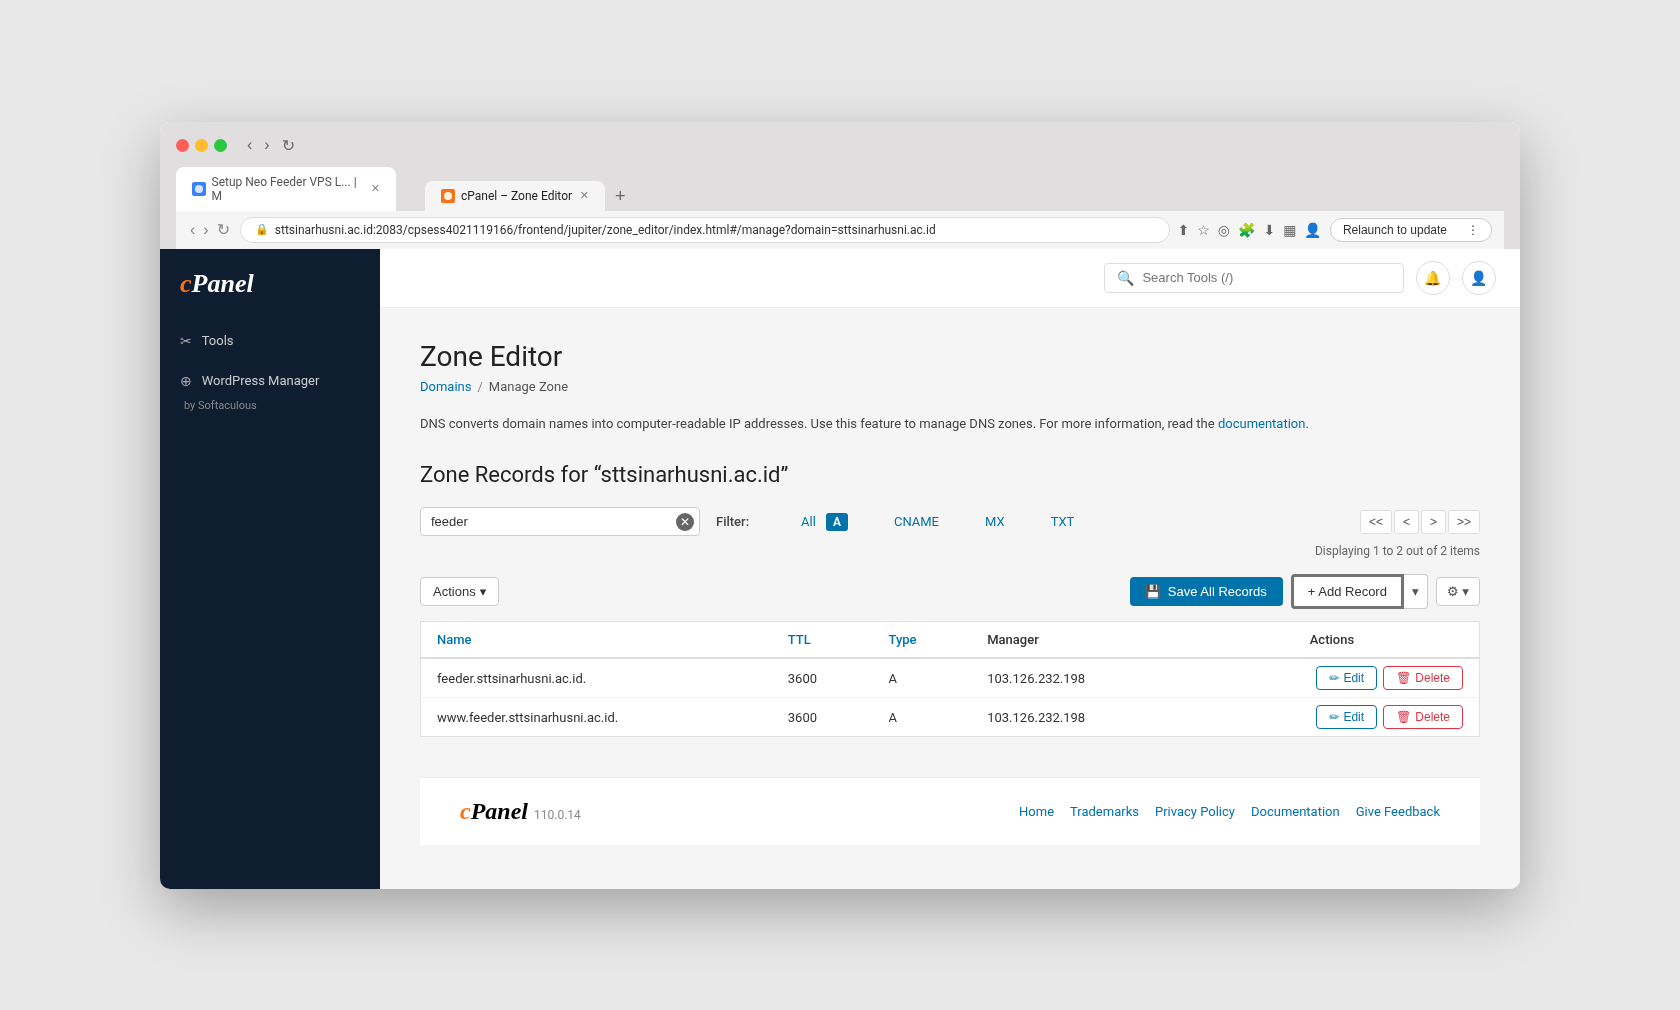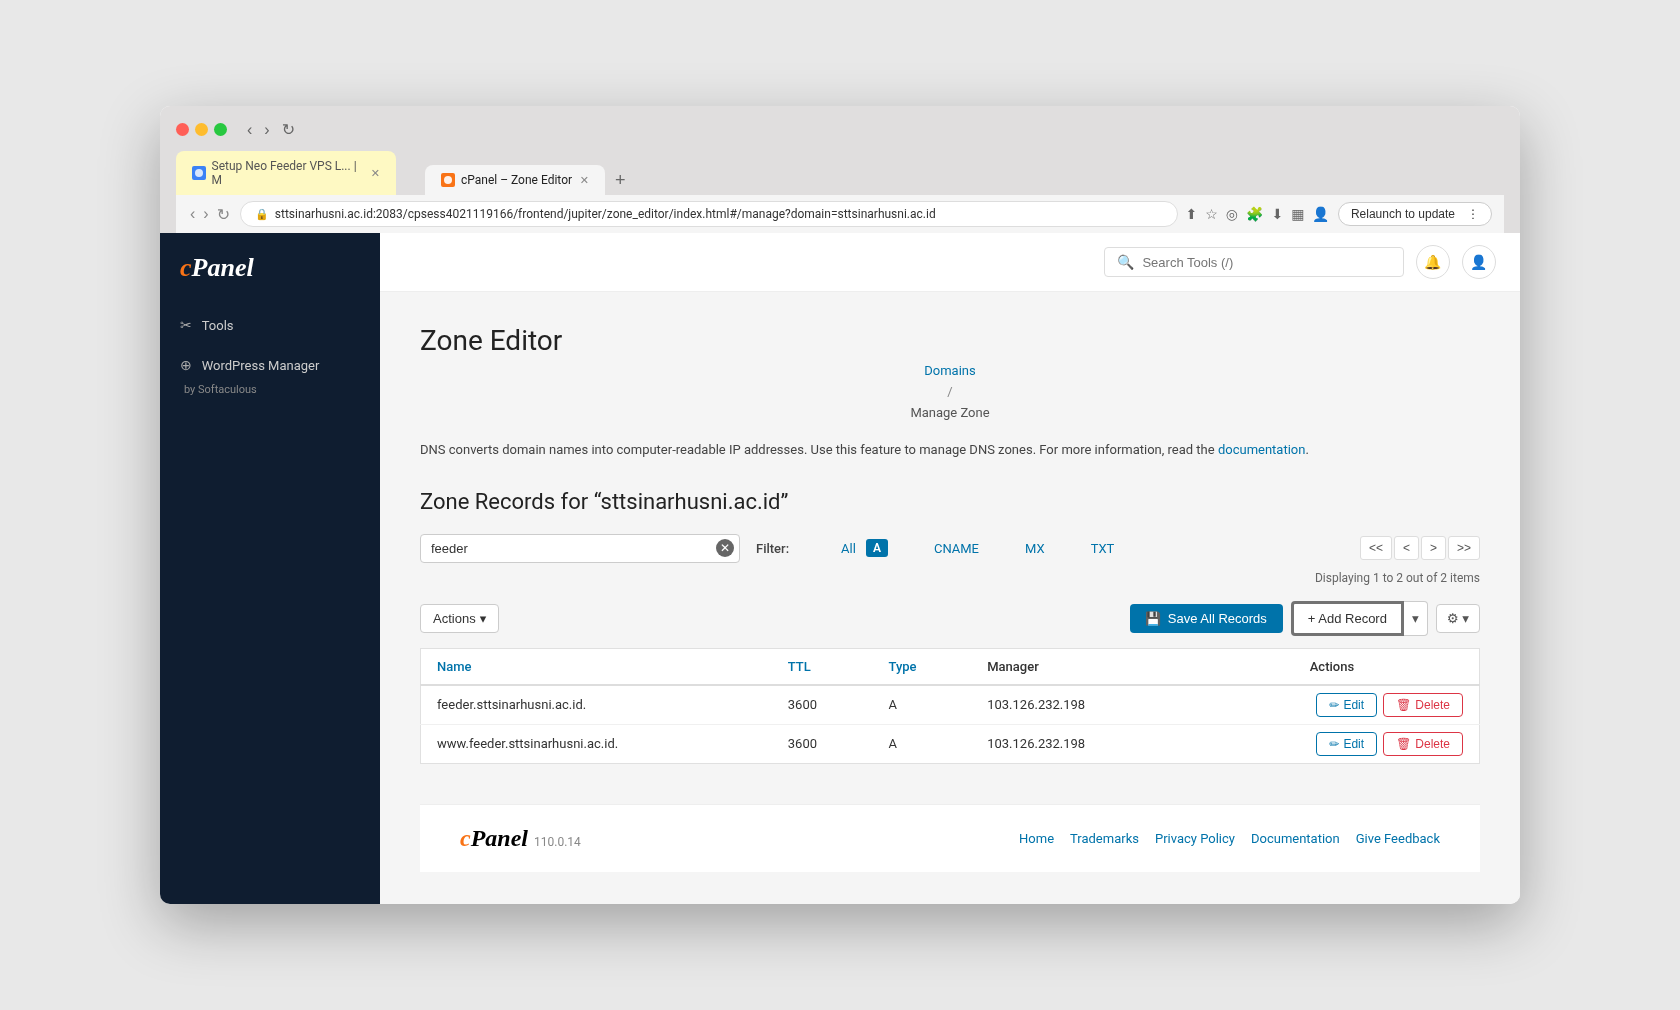--- a/index.html
+++ b/index.html
@@ -12,36 +12,36 @@
     .browser-controls { display: flex; align-items: center; gap: 8px; margin-bottom: 10px; }
     .traffic-lights { display: flex; gap: 6px; }
     .traffic-light { width: 13px; height: 13px; border-radius: 50%; }
     .tl-red { background: #ff5f57; }
     .tl-yellow { background: #febc2e; }
     .tl-green { background: #28c840; }
     .nav-buttons { display: flex; gap: 4px; margin-left: 8px; }
     .nav-btn { background: none; border: none; cursor: pointer; color: #666; font-size: 16px; padding: 2px 4px; }
 
     .tabs-bar { display: flex; align-items: flex-end; gap: 2px; }
-    .browser-tab { display: flex; align-items: center; gap: 6px; padding: 8px 16px 8px; background: #fef9c3; border-radius: 8px 8px 0 0; font-size: 12px; color: #555; cursor: pointer; min-width: 180px; max-width: 220px; }
+    .browser-tab { display: flex; align-items: center; gap: 6px; padding: 8px 16px 8px; background: #ffffff; border-radius: 8px 8px 0 0; font-size: 12px; color: #555; cursor: pointer; min-width: 180px; max-width: 220px; }
     .browser-tab.active { background: #f5f5f5; color: #222; margin-left: 27px; }
     .browser-tab .tab-favicon { width: 14px; height: 14px; border-radius: 2px; }
     .tab-favicon-neo { background: #3b82f6; border-radius: 2px; display: flex; align-items: center; justify-content: center; }
     .tab-favicon-cp { background: #f97316; border-radius: 2px; display: flex; align-items: center; justify-content: center; }
     .tab-close { margin-left: auto; color: #888; font-size: 11px; cursor: pointer; }
     .tab-new { background: none; border: none; font-size: 18px; color: #666; cursor: pointer; padding: 0 8px; margin-bottom: 4px; }
 
     .address-bar { background: #f5f5f5; padding: 6px 12px; display: flex; align-items: center; gap: 8px; }
     .addr-nav { display: flex; gap: 4px; }
     .addr-nav button { background: none; border: none; color: #888; font-size: 16px; cursor: pointer; padding: 2px; }
     .addr-input { flex: 1; background: #fff; border: 1px solid #ddd; border-radius: 20px; padding: 5px 14px; font-size: 12px; color: #333; display: flex; align-items: center; gap: 6px; }
     .addr-url { font-size: 12px; color: #333; }
     .addr-icons { display: flex; gap: 8px; align-items: center; margin-left: auto; }
     .addr-icon { color: #666; font-size: 14px; cursor: pointer; }
-    .relaunch-btn { background: #fff; border: 1px solid #ccc; border-radius: 16px; padding: 4px 12px; font-size: 12px; color: #333; cursor: pointer; display: flex; align-items: center; gap: 12px; }
+    .relaunch-btn { background: #fff; border: 1px solid #ccc; border-radius: 16px; padding: 4px 12px; font-size: 12px; color: #333; cursor: pointer; display: flex; align-items: center; gap: 20px; }
 
     
     .app-layout { display: flex; height: calc(100% - 88px); min-height: 640px; }
 
     
     .sidebar { width: 220px; background: #0f1d30; min-height: 640px; padding: 20px 0; display: flex; flex-direction: column; }
     .sidebar-logo { padding: 0 20px 24px; }
     .cpanel-logo { font-family: Georgia, serif; font-style: italic; font-size: 26px; font-weight: bold; color: #fff; }
     .cpanel-logo span { color: #f97316; }
     .sidebar-item { display: flex; align-items: center; gap: 10px; padding: 10px 20px; color: #ccc; font-size: 13px; cursor: pointer; }
@@ -56,33 +56,33 @@
     
     .topbar { background: #fff; padding: 12px 24px; display: flex; align-items: center; justify-content: flex-end; gap: 12px; border-bottom: 1px solid #eee; }
     .search-tools { display: flex; align-items: center; gap: 8px; background: #fff; border: 1px solid #ddd; border-radius: 4px; padding: 6px 12px; min-width: 300px; }
     .search-tools input { border: none; outline: none; font-size: 13px; color: #333; width: 100%; }
     .search-icon { color: #888; font-size: 14px; }
     .topbar-icon { width: 34px; height: 34px; border-radius: 50%; border: 1px solid #ddd; display: flex; align-items: center; justify-content: center; color: #555; cursor: pointer; font-size: 14px; }
 
     
     .page-content { padding: 32px 40px; }
     .page-title { font-size: 28px; font-weight: 400; color: #222; margin-bottom: 6px; }
-    .breadcrumb { display: flex; align-items: center; gap: 6px; font-size: 13px; margin-bottom: 20px; flex-direction: column; }
+    .breadcrumb { display: flex; align-items: center; gap: 6px; font-size: 13px; margin-bottom: 20px; }
     .breadcrumb a { color: #0073aa; text-decoration: none; }
     .breadcrumb-sep { color: #888; }
     .breadcrumb-current { color: #555; }
     .page-desc { font-size: 13px; color: #444; line-height: 1.6; margin-bottom: 28px; }
     .page-desc a { color: #0073aa; }
 
     .zone-title { font-size: 22px; font-weight: 400; color: #222; margin-bottom: 20px; }
 
     
     .filter-row { display: flex; align-items: center; gap: 16px; margin-bottom: 8px; }
     .search-input-wrap { position: relative; display: flex; align-items: center; }
-    .search-input { border: 1px solid #ccc; border-radius: 4px; padding: 6px 30px 6px 10px; font-size: 13px; width: 320px; color: #333; }
+    .search-input { border: 1px solid #ccc; border-radius: 4px; padding: 6px 30px 6px 10px; font-size: 13px; width: 280px; color: #333; }
     .search-clear { position: absolute; right: 6px; background: #666; color: #fff; border: none; border-radius: 50%; width: 18px; height: 18px; font-size: 12px; cursor: pointer; display: flex; align-items: center; justify-content: center; }
 
     .filter-label { font-size: 13px; color: #444; font-weight: 500; }
     .filter-links { display: flex; gap: 10px; align-items: center; }
     .filter-link { font-size: 13px; color: #0073aa; text-decoration: none; cursor: pointer; margin-left: 36px; }
     .filter-badge { background: #0073aa; color: #fff; border-radius: 3px; padding: 2px 7px; font-size: 12px; font-weight: 600; }
 
     .pagination-wrap { display: flex; align-items: center; gap: 2px; }
     .page-btn { border: 1px solid #ddd; background: #fff; color: #555; padding: 4px 8px; font-size: 12px; cursor: pointer; border-radius: 3px; }
 

